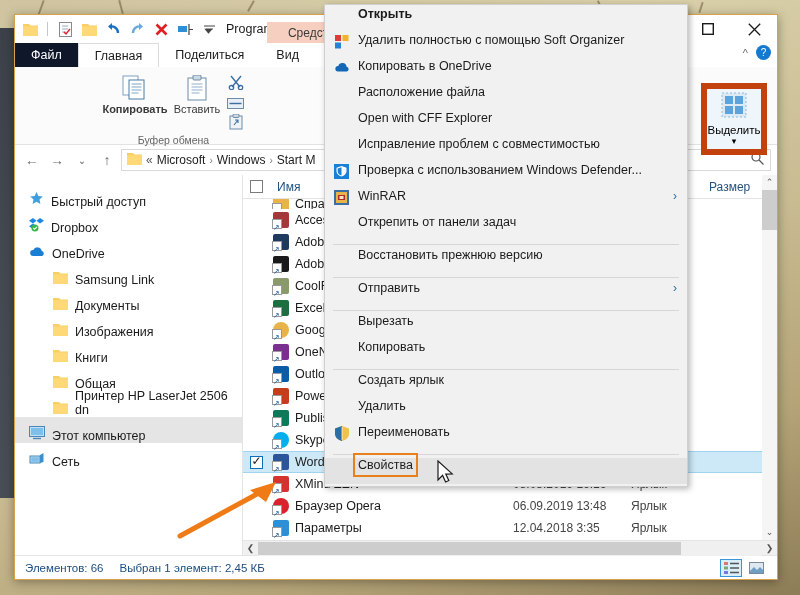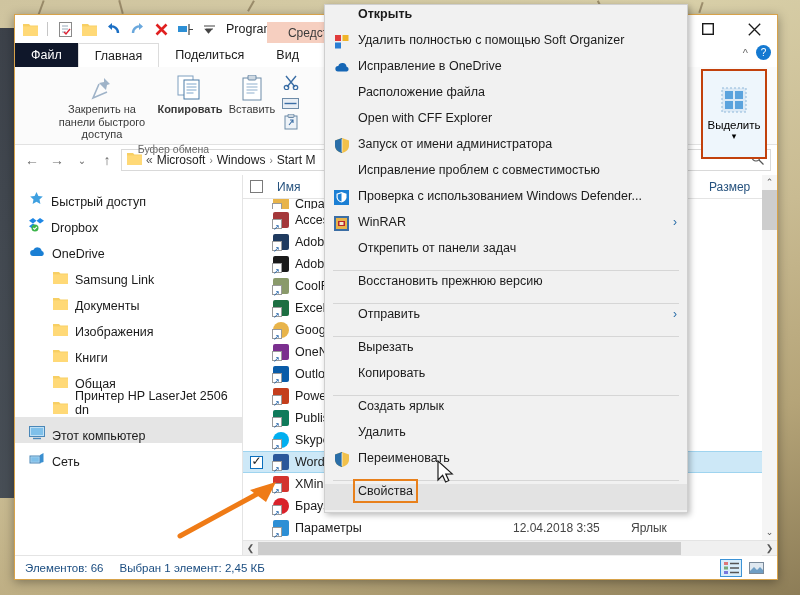--- a/index.html
+++ b/index.html
@@ -56,22 +56,22 @@
   .rgroup { display:flex; flex-direction:column; align-items:center; justify-content:space-between;
             padding:4px 6px 2px; border-right:1px solid #e6e6e6; }
   .rgroup-title { font-size:10.5px; color:#666; }
   .rg-items { display:flex; align-items:flex-start; gap:2px; flex:1; }
   .big-btn { width:auto; min-width:52px; display:flex; flex-direction:column; align-items:center;
              padding:2px 5px; font-size:11px; color:#3a3a3a; text-align:center; line-height:1.15; }
   .big-btn .gi { height:30px; display:flex; align-items:center; }
   .small-col { display:flex; flex-direction:column; gap:2px; padding-top:3px; }
   .small-btn { display:flex; align-items:center; gap:4px; font-size:11.5px; color:#1b1b1b; padding:1px 4px; }
   .tiny-stack { display:flex; flex-direction:column; align-items:center; gap:1px; padding-top:4px; }
-  .select-grp { position:absolute; right:10px; top:2px; width:66px; height:90px;
-                border:2px solid #c2410c; background:#eef6fc;
+  .select-grp { position:absolute; right:10px; top:16px; width:66px; height:72px;
+                border:6px solid #c2410c; background:#eef6fc;
                 display:flex; flex-direction:column; align-items:center; justify-content:center; font-size:11.5px; }
 
   
   .addrbar { height:30px; display:flex; align-items:center; gap:3px; padding:0 6px; background:#fff; }
   .nav-ico { width:22px; height:22px; display:flex; align-items:center; justify-content:center;
              color:#6b6b6b; font-size:14px; }
   .crumbs { flex:1; height:22px; border:1px solid #d9d9d9; display:flex; align-items:center;
             gap:4px; padding:0 5px; font-size:12px; color:#1b1b1b; overflow:hidden; }
   .crumb-sep { color:#777; font-size:10px; }
   .searchbox { width:180px; height:22px; border:1px solid #d9d9d9; display:flex; align-items:center;
@@ -240,29 +240,20 @@
       <span style="font-size:11px;color:#666;">^</span>
       <span class="help-dot">
           <span>?</span>
         </span>
     </div>
   </div>
 
   <div class="ribbon">
     <div class="rgroup" style="width:318px;">
       <div class="rg-items">
-        <div class="big-btn" style="width:108px;">
-          <span class="gi">
-            <svg width="22" height="24" viewBox="0 0 22 24">
-                <path d="M13 2l6 6-3 1-1 5-7-7 5-1z" fill="#9fb3c8"></path>
-                <path d="M8 8l-6 14 14-6" fill="none" stroke="#9fb3c8" stroke-width="1.6"></path>
-              </svg>
-          </span>
-          <span>Закрепить на панели быстрого доступа</span>
-        </div>
         <div class="big-btn" style="width:64px;">
           <span class="gi">
             <svg width="26" height="26" viewBox="0 0 26 26">
                 <rect x="1" y="1" width="15" height="19" fill="#fff" stroke="#7f9fbf"></rect>
                 <rect x="7" y="5" width="15" height="19" fill="#fff" stroke="#4d7da8"></rect>
                 <path d="M9.5 9h10M9.5 12h10M9.5 15h10M9.5 18h7" stroke="#7fa6cc" stroke-width="1.1"></path>
               </svg>
           </span>
           <span style="font-weight:bold;">Копировать</span>
         </div>
@@ -671,39 +662,29 @@
         </svg>
     </span>
     <span class="mi-label">Удалить полностью с помощью Soft Organizer</span>
   </div>
   <div class="mi">
     <span class="mi-ico">
       <svg width="16" height="11" viewBox="0 0 16 11">
           <path d="M4 9.5a2.8 2.8 0 01.3-5.6A4.3 4.3 0 0112.6 4.7 2.5 2.5 0 0113 9.5z" fill="#1566b5"></path>
         </svg>
     </span>
-    <span class="mi-label">Исправление в OneDrive</span>
+    <span class="mi-label">Копировать в OneDrive</span>
   </div>
   <div class="mi">
     <span class="mi-ico"></span>
     <span class="mi-label">Расположение файла</span>
   </div>
   <div class="mi">
     <span class="mi-ico"></span>
     <span class="mi-label">Open with CFF Explorer</span>
-  </div>
-  <div class="mi">
-    <span class="mi-ico">
-      <svg width="14" height="15" viewBox="0 0 14 15">
-          <path d="M7 0l7 2.4v5.3C14 11.4 10.9 14 7 15 3.1 14 0 11.4 0 7.7V2.4z" fill="#f2c14b"></path>
-          <path d="M7 0L0 2.4v5.3C0 11.4 3.1 14 7 15z" fill="#2a6ea8"></path>
-          <path d="M7 1.1v12.8" stroke="#fff" stroke-width=".7"></path>
-        </svg>
-    </span>
-    <span class="mi-label">Запуск от имени администратора</span>
   </div>
   <div class="mi">
     <span class="mi-ico"></span>
     <span class="mi-label">Исправление проблем с совместимостью</span>
   </div>
   <div class="mi">
     <span class="mi-ico">
       <svg width="15" height="15" viewBox="0 0 15 15">
           <rect x="0" y="0" width="15" height="15" fill="#1b7fd4"></rect>
           <path d="M7.5 2l5 1.7v3.6c0 2.6-2.2 4.5-5 5.2-2.8-.7-5-2.6-5-5.2V3.7z" fill="#fff"></path>

